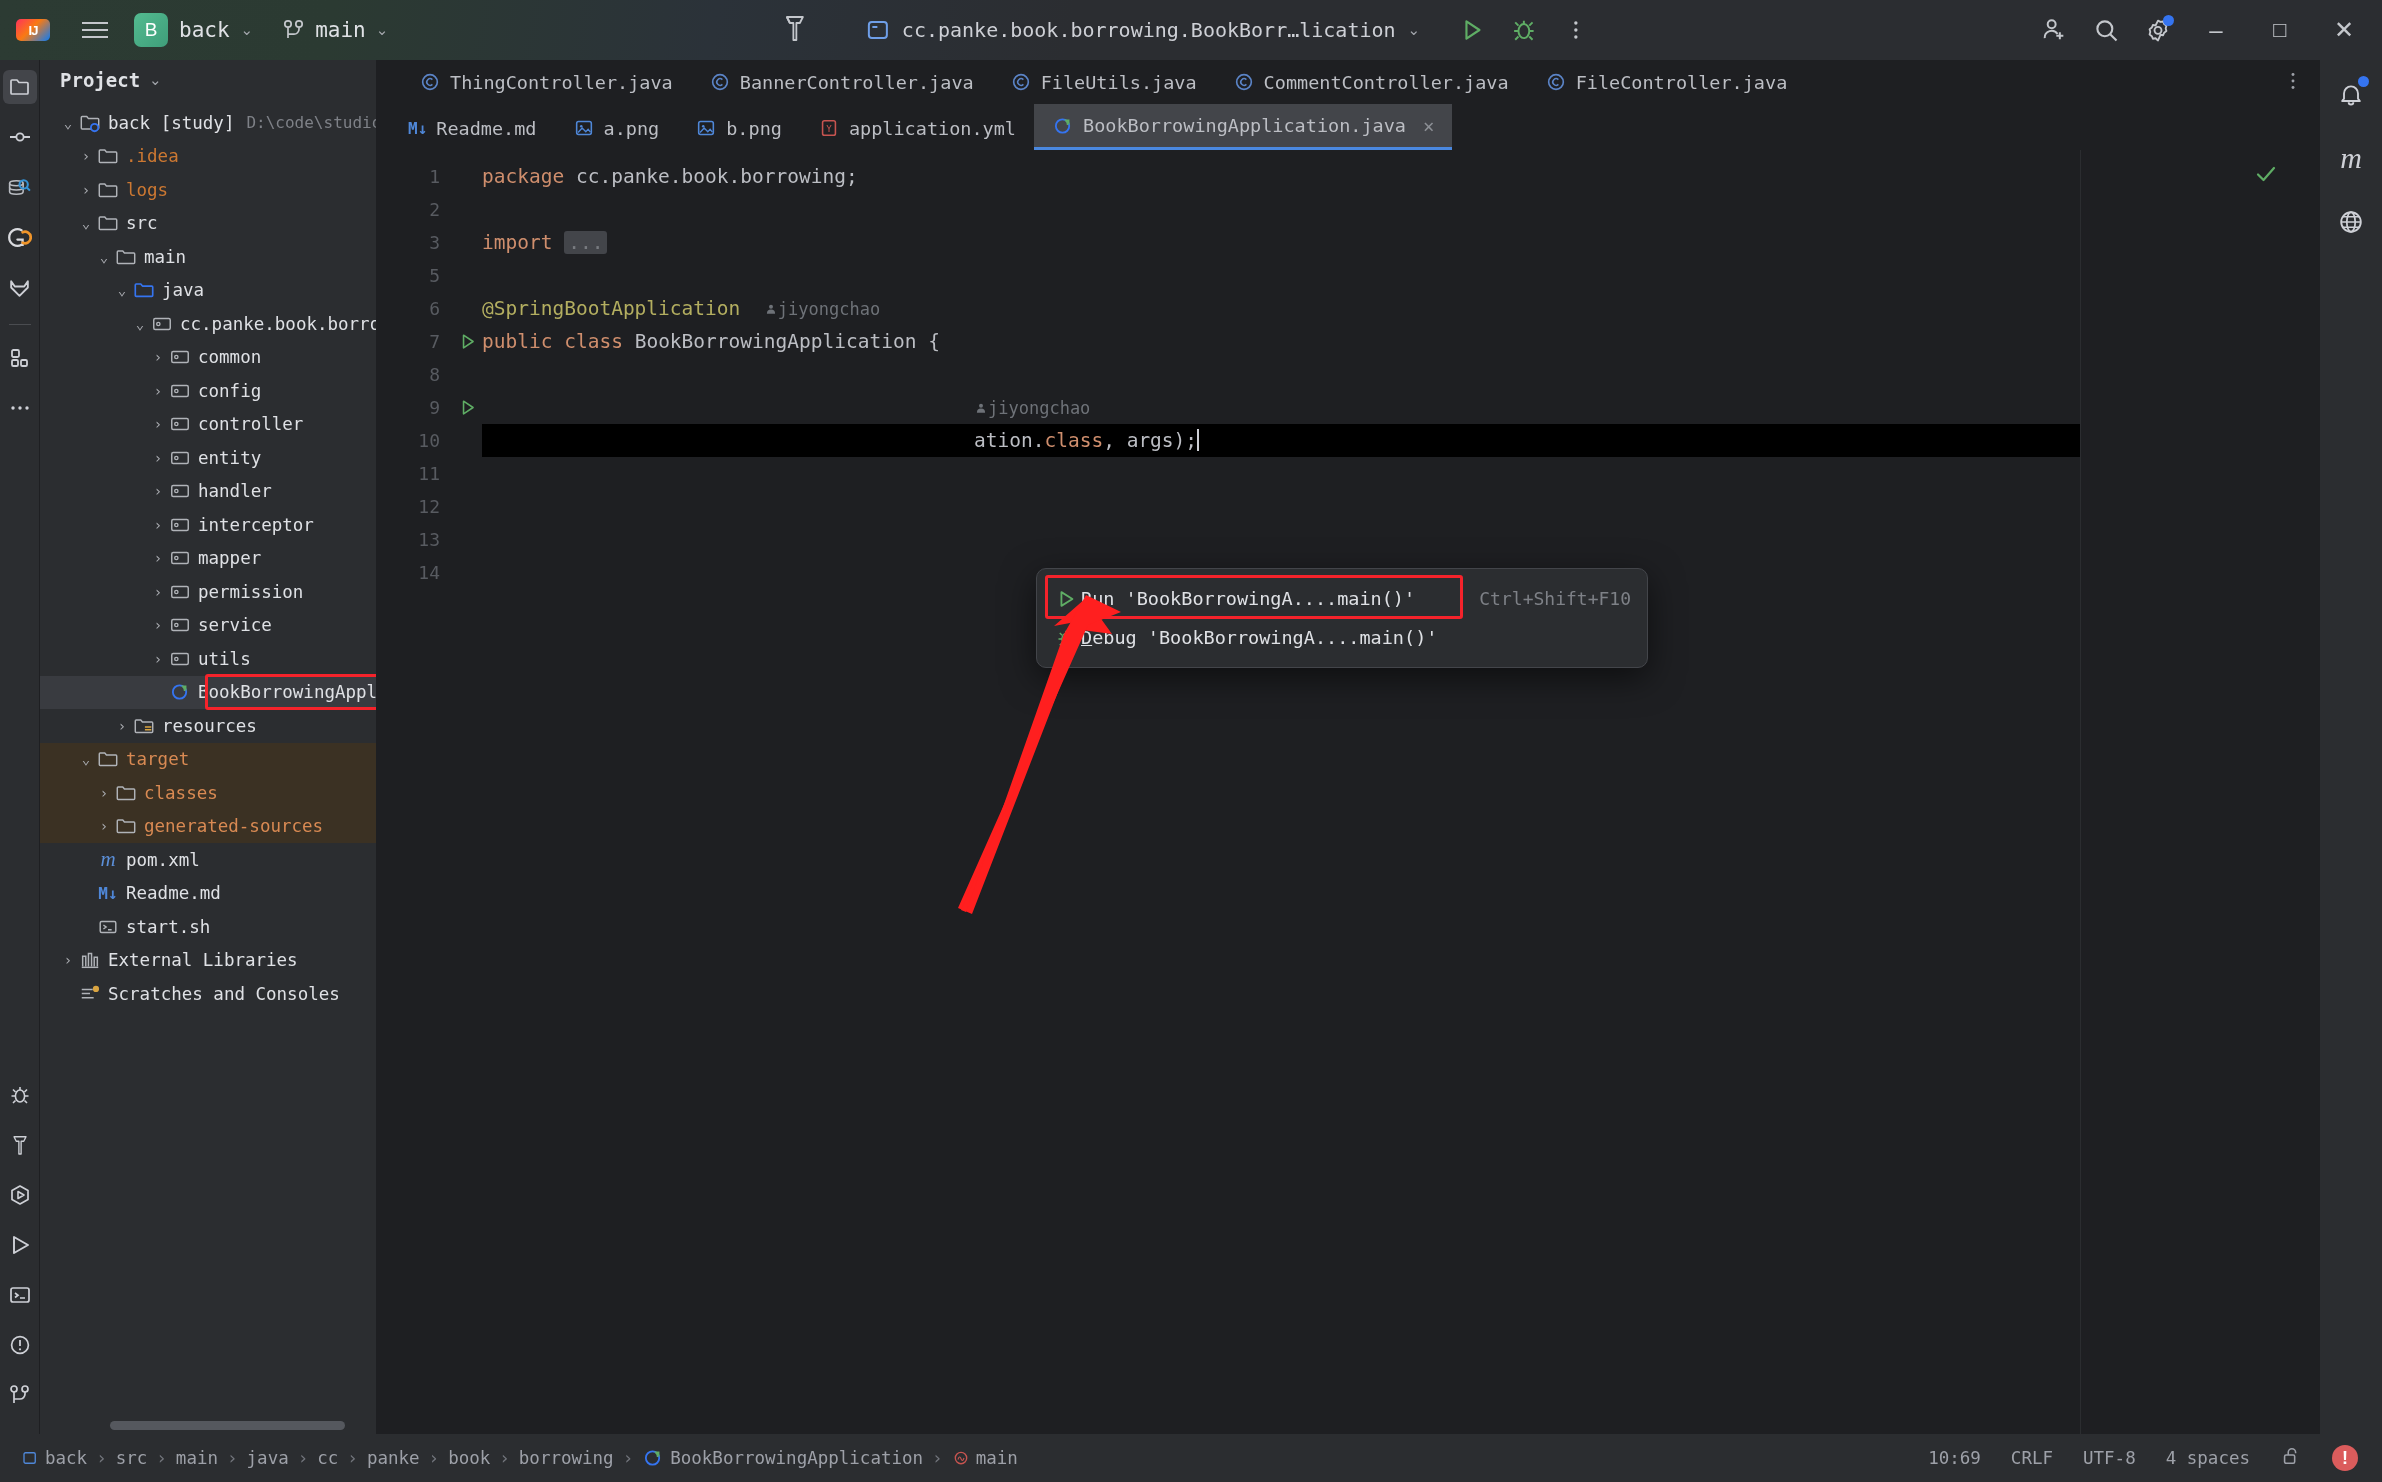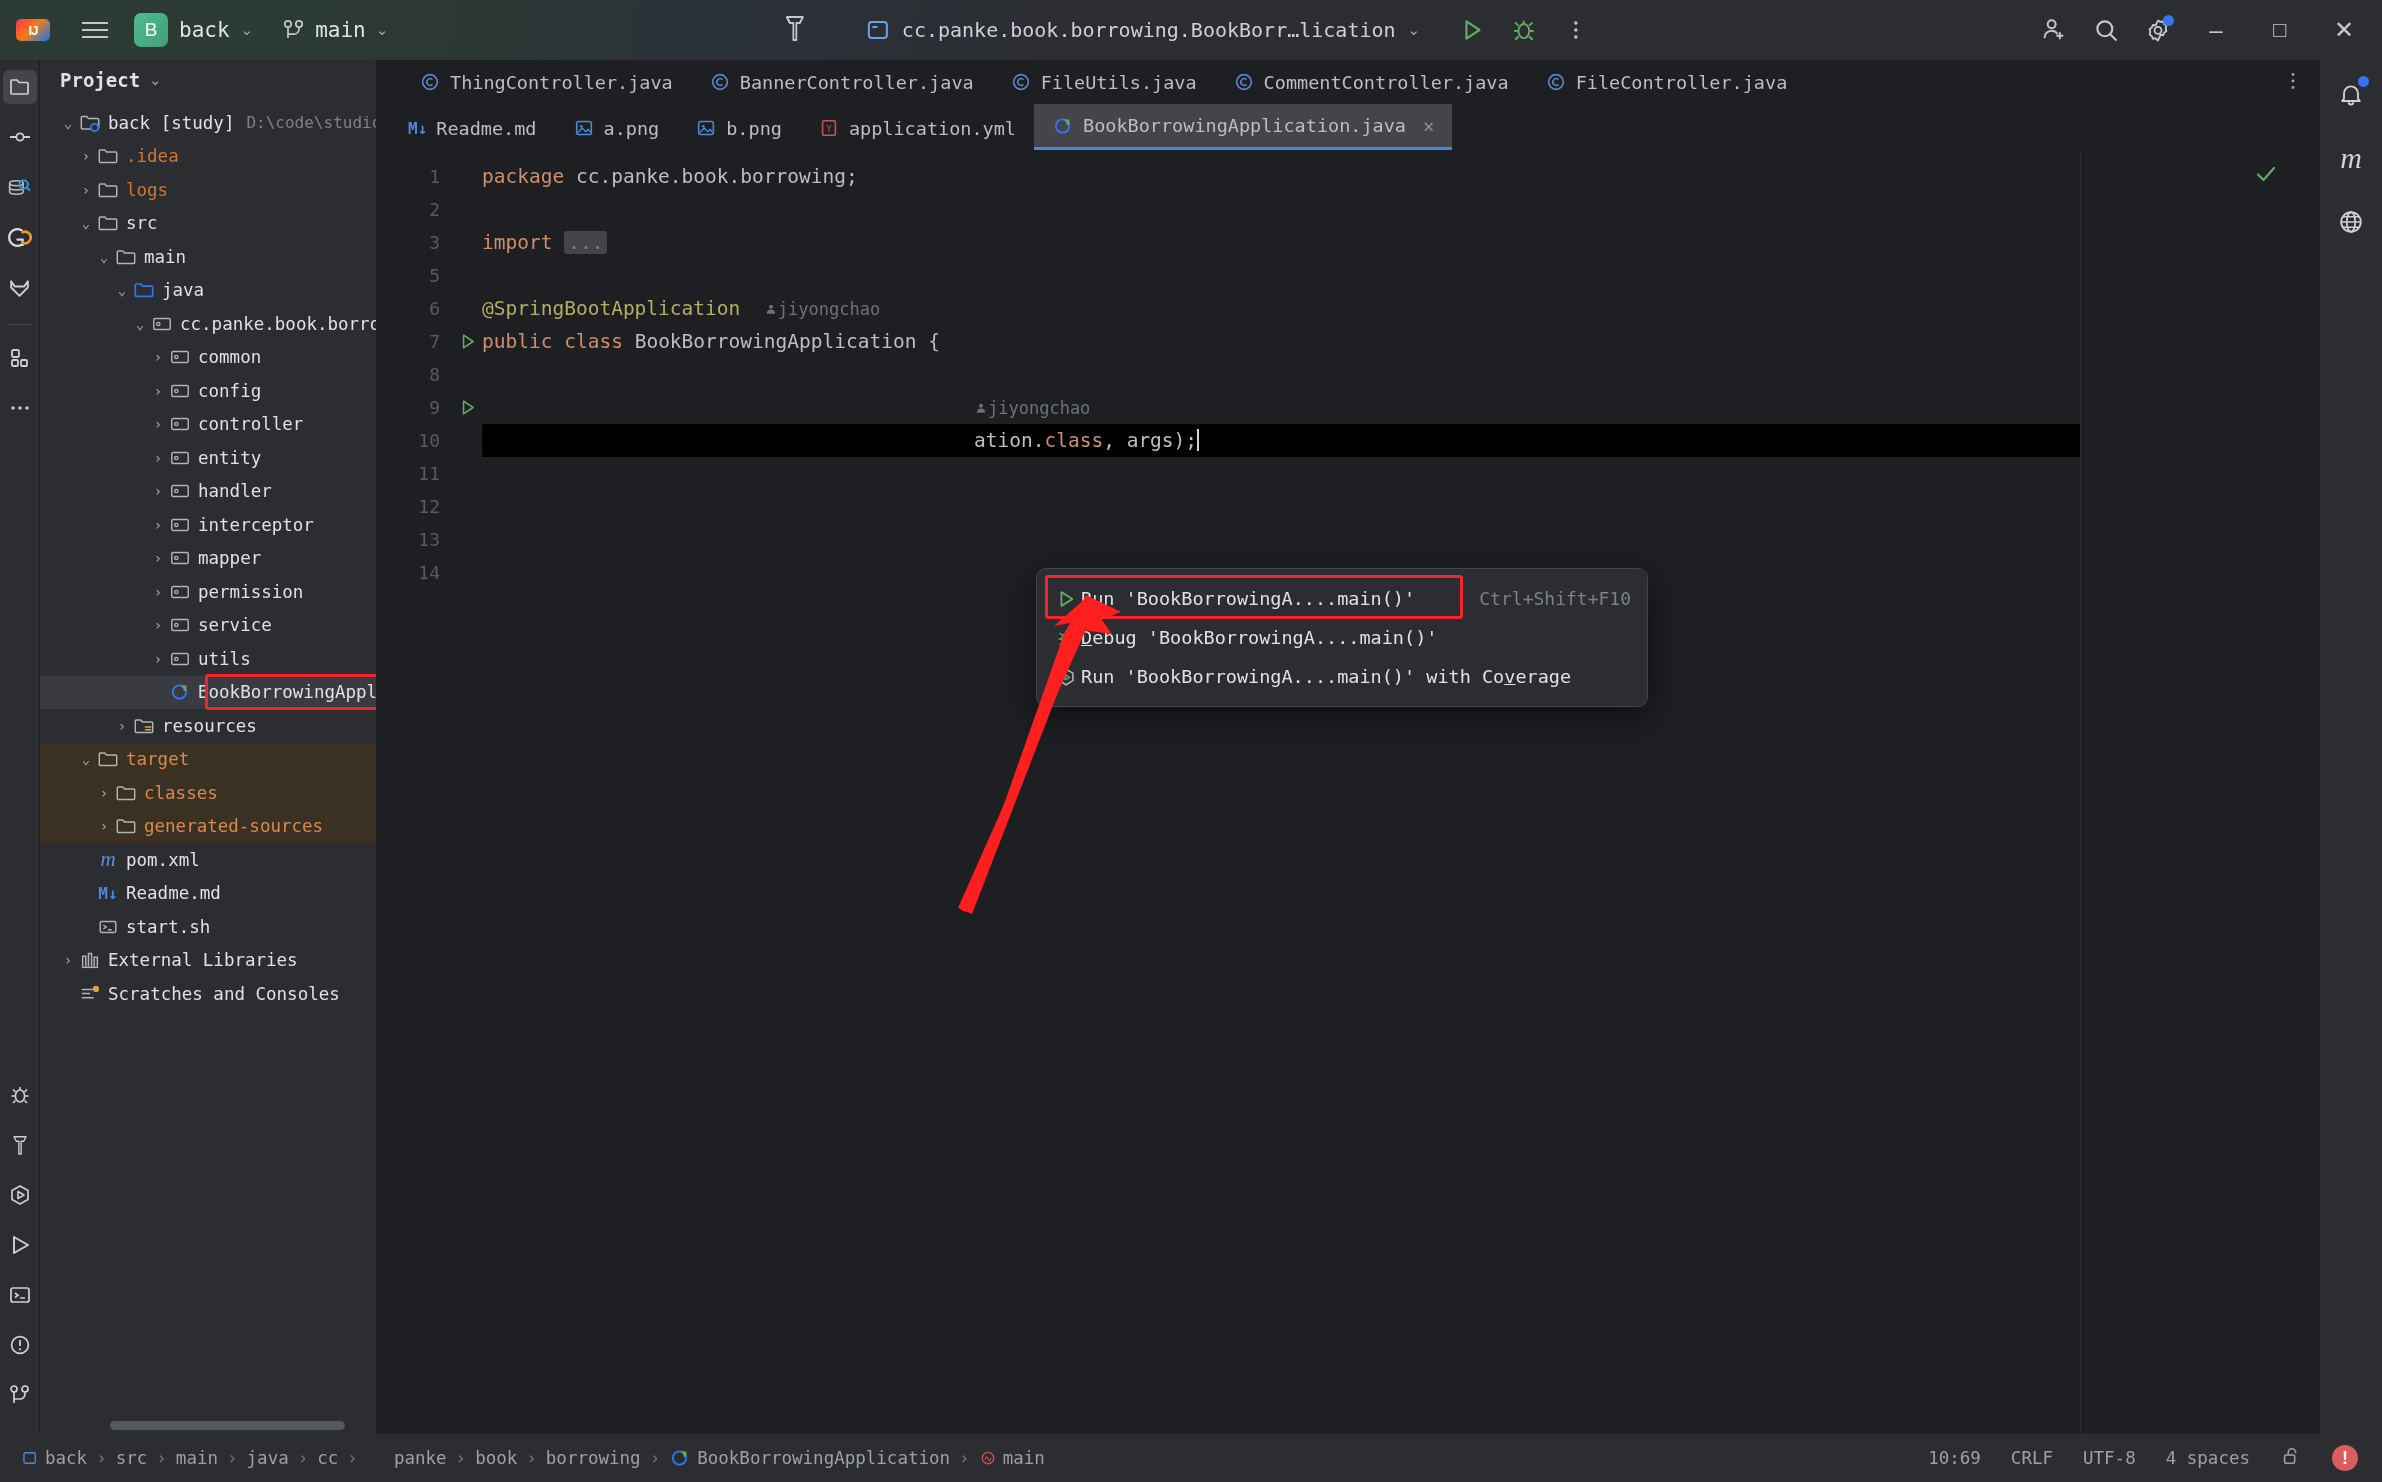--- a/index.html
+++ b/index.html
@@ -793,29 +793,20 @@
             <div class="mi-highlight"></div>
             <div class="mi">
               <span class="mico">
                 <svg width="22" height="22" viewBox="0 0 24 24">
                   <ellipse cx="12" cy="13" rx="4.4" ry="5.8" fill="none" stroke="#5fad65" stroke-width="1.6"></ellipse>
                   <path d="M12 7.2 v-3 M7.8 9 L5.2 6.5 M16.2 9 L18.8 6.5 M7.5 13 H3.8 M16.5 13 H20.2 M7.8 17.4 L5.2 20 M16.2 17.4 L18.8 20" stroke="#5fad65" stroke-width="1.6" fill="none"></path>
                 </svg>
               </span>
               <span class="mlbl"><u>D</u>ebug 'BookBorrowingA....main()'</span>
             </div>
-            <div class="mi">
-              <span class="mico">
-                <svg width="22" height="22" viewBox="0 0 24 24">
-                  <path d="M12 3.5 L19.5 7.7 V16 L12 20.5 L4.5 16 V7.7 Z" fill="none" stroke="#b0b3b8" stroke-width="1.7" stroke-linejoin="round"></path>
-                  <path d="M11 9.5 L16 12.3 L11 15 Z" fill="none" stroke="#5fad65" stroke-width="1.6" stroke-linejoin="round"></path>
-                </svg>
-              </span>
-              <span class="mlbl">Run 'BookBorrowingA....main()' with Co<u>v</u>erage</span>
-            </div>
           </div>
 
         <svg class="arrow-svg" width="260" height="330" viewBox="0 0 260 330">
           <path d="M22 318 L150 30 L118 36 L150 8 L176 44 L146 40 L36 324 Z" fill="#ff1f1f"></path>
           <path d="M25 320 L152 35 L185 22 L150 5 L128 44 L30 322 Z" fill="#ff1f1f"></path>
         </svg>
       </div>
     </div>
 
     <div class="rrail">
@@ -859,21 +850,21 @@
         </span>
         <span class="crumb-sep">›</span>
         <span class="crumb" style="display: inline-flex; align-items: center; gap: 6px;">
           <span>java</span>
         </span>
         <span class="crumb-sep">›</span>
         <span class="crumb" style="display: inline-flex; align-items: center; gap: 6px;">
           <span>cc</span>
         </span>
         <span class="crumb-sep">›</span>
-        <span class="crumb" style="display: inline-flex; align-items: center; gap: 6px; margin-left: 27px;">
+        <span class="crumb" style="display: inline-flex; align-items: center; gap: 6px;">
           <span>panke</span>
         </span>
         <span class="crumb-sep">›</span>
         <span class="crumb" style="display: inline-flex; align-items: center; gap: 6px;">
           <span>book</span>
         </span>
         <span class="crumb-sep">›</span>
         <span class="crumb" style="display: inline-flex; align-items: center; gap: 6px;">
           <span>borrowing</span>
         </span>

